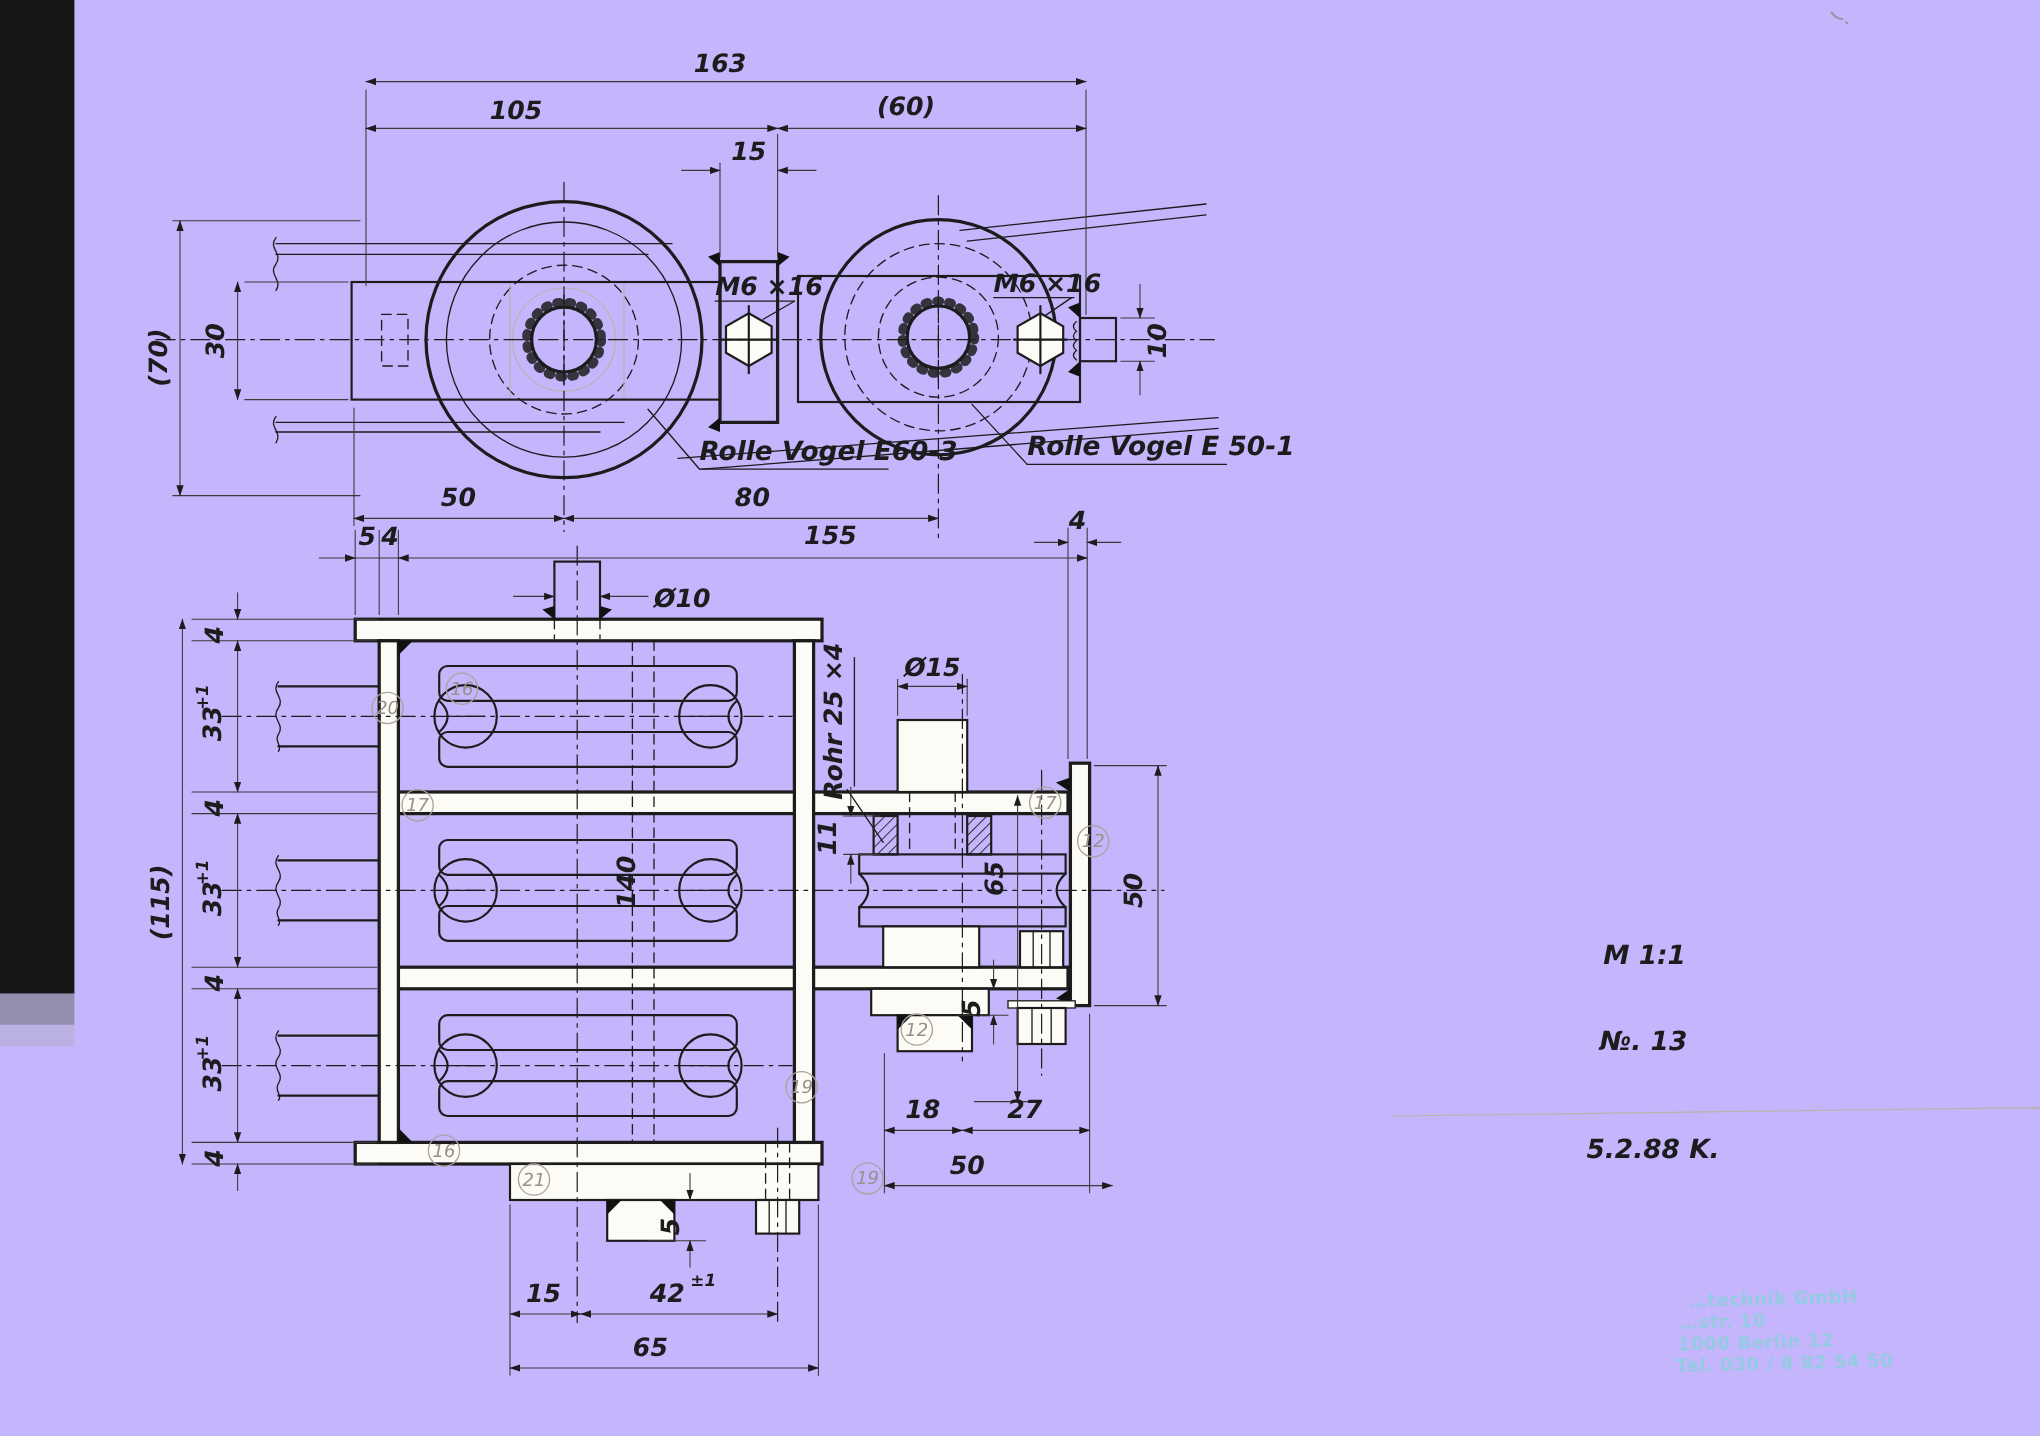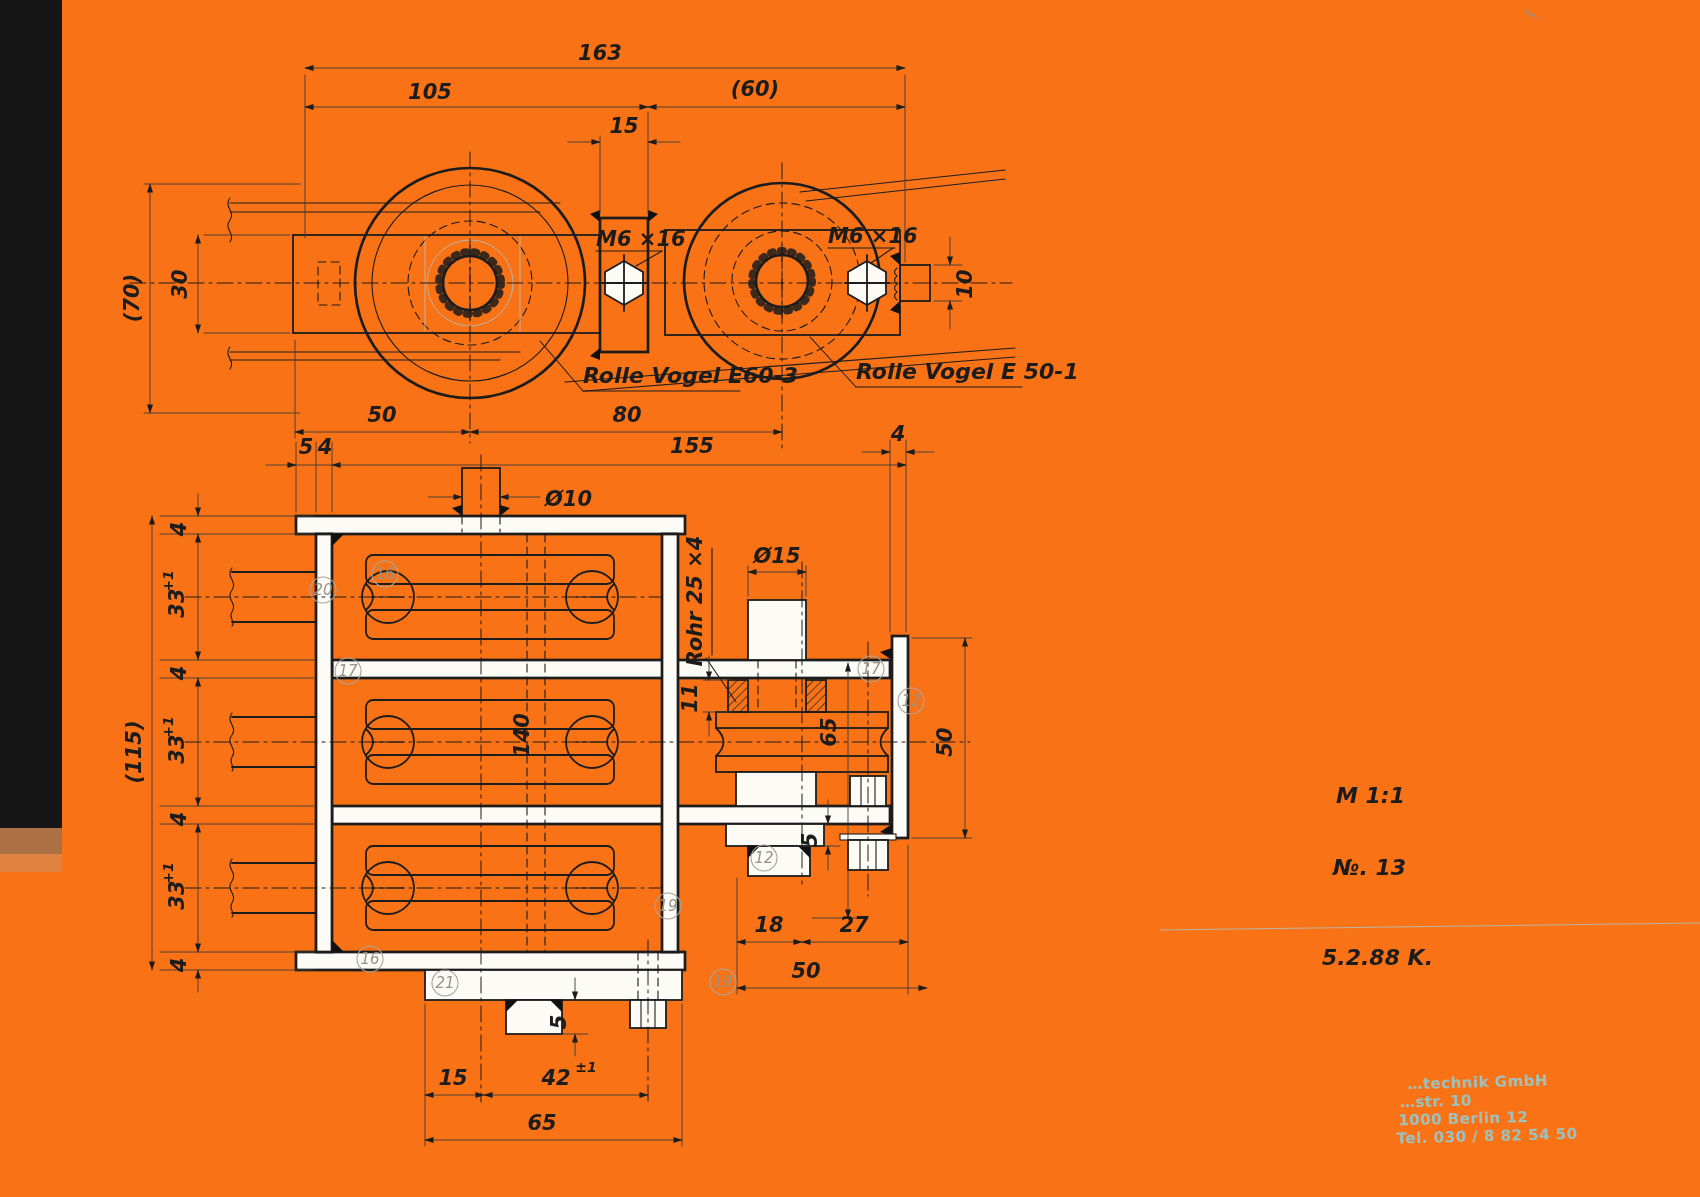--- a/index.html
+++ b/index.html
@@ -1,16 +1,16 @@
 <!DOCTYPE html>
 <html><head>
 <meta charset="utf-8">
 <style>
   html,body{margin:0;padding:0;background:#e8e8e8;}
-  .page{position:relative;width:1700px;height:1197px;background:#f97316;overflow:hidden;
+  .page{position:relative;width:1700px;height:1197px;background:#c4b5fd;overflow:hidden;
         font-family:"DejaVu Sans",sans-serif;}
   svg{position:absolute;left:0;top:0;}
   svg text{font-family:"DejaVu Sans",sans-serif;font-style:italic;fill:#1c1c1c;}
   .ink{stroke:#1c1c1c;fill:none;stroke-linecap:round;}
   .thick{stroke-width:2.7;}
   .med{stroke-width:1.8;}
   .thin{stroke-width:1.1;}
   .xthin{stroke-width:0.9;stroke:#3a3a3a;}
   .faint{stroke:#b9b4a8;stroke-width:1;}
   .dash{stroke-dasharray:8 5;}

